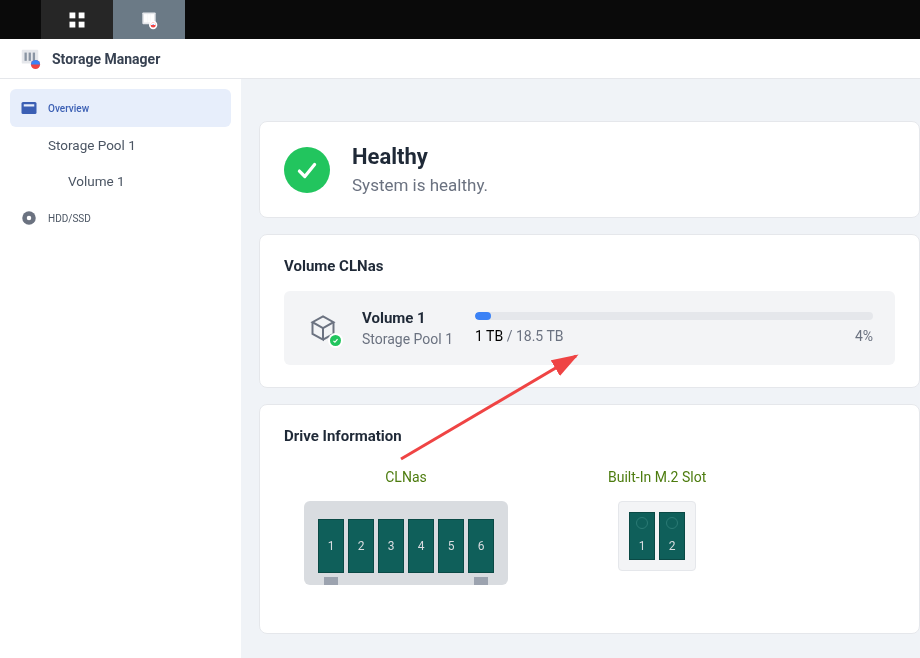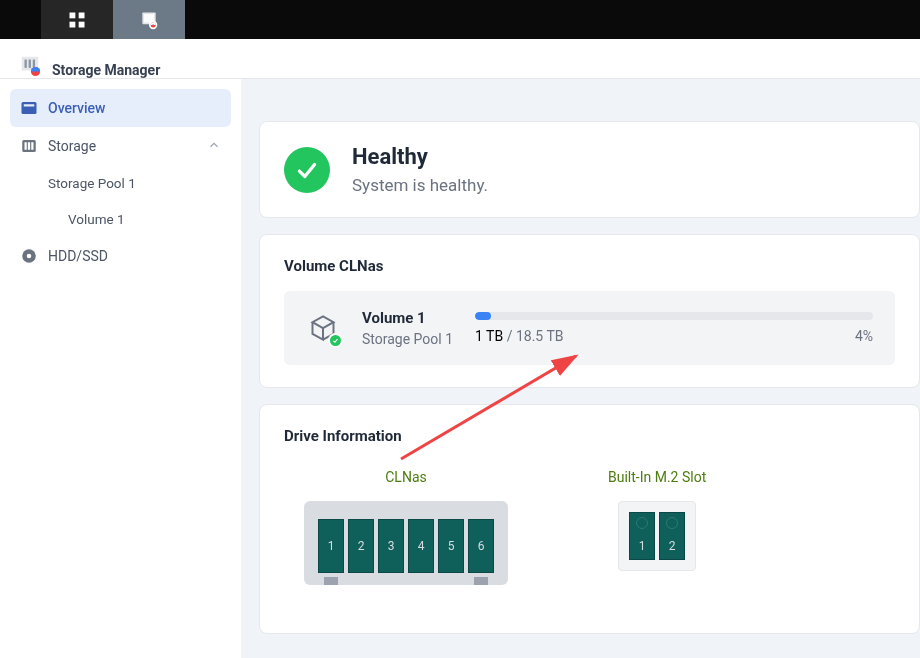--- a/index.html
+++ b/index.html
@@ -23,21 +23,21 @@
       justify-content: center;
       color: #fff;
     }
     .taskbar-btn.dark { background: #262626; }
     .taskbar-btn.light { background: #6b7a86; }
     .taskbar-btn svg { width: 20px; height: 20px; }
 
     .titlebar {
       height: 40px;
       display: flex;
-      align-items: flex-end;
+      align-items: center;
       gap: 10px;
       padding: 0 18px;
       border-bottom: 1px solid #e5e7eb;
     }
     .titlebar .icon { width: 24px; height: 24px; display:flex; align-items:center; justify-content:center; }
     .titlebar .title { font-weight: 700; color: #374151; font-size: 14px; }
 
     .app-body {
       display: flex;
       height: 579px;
@@ -49,21 +49,21 @@
       padding: 10px 10px;
       flex-shrink: 0;
     }
     .sidebar-item {
       display: flex;
       align-items: center;
       gap: 10px;
       padding: 10px 10px;
       border-radius: 6px;
       color: #4b5563;
-      font-size: 14px;
+      font-size: 10px;
       cursor: pointer;
     }
     .sidebar-item.active {
       background: #e7eefb;
       color: #3b5fb4;
       font-weight: 500;
     }
     .sidebar-item.sub { padding-left: 38px; font-size: 13.5px; }
     .sidebar-item.sub2 { padding-left: 58px; font-size: 13.5px; }
     .sidebar-item .nav-icon { width: 18px; height: 18px; display:flex; align-items:center; justify-content:center; flex-shrink:0; color:#6b7280; }
@@ -214,36 +214,20 @@
   <div class="sidebar">
     <div class="sidebar-item active">
       <span class="nav-icon">
         <svg viewBox="0 0 24 24" width="18" height="18" fill="currentColor">
             <rect x="2" y="4" width="20" height="16" rx="2"></rect>
             <rect x="5" y="7" width="14" height="3" fill="#e7eefb"></rect>
           </svg>
       </span>
       <span>Overview</span>
     </div>
-    <div class="sidebar-item">
-      <span class="nav-icon">
-        <svg viewBox="0 0 24 24" width="18" height="18" fill="currentColor">
-            <rect x="3" y="4" width="18" height="16" rx="2"></rect>
-            <rect x="6" y="7" width="3" height="10" fill="#fff"></rect>
-            <rect x="10.5" y="7" width="3" height="10" fill="#fff"></rect>
-            <rect x="15" y="7" width="3" height="10" fill="#fff"></rect>
-          </svg>
-      </span>
-      <span>Storage</span>
-      <span class="chevron">
-        <svg viewBox="0 0 24 24" width="14" height="14" fill="none" stroke="currentColor" stroke-width="2">
-            <polyline points="6 15 12 9 18 15"></polyline>
-          </svg>
-      </span>
-    </div>
     <div class="sidebar-item sub">
       <span>Storage Pool 1</span>
     </div>
     <div class="sidebar-item sub2">
       <span>Volume 1</span>
     </div>
     <div class="sidebar-item">
       <span class="nav-icon">
         <svg viewBox="0 0 24 24" width="18" height="18" fill="currentColor">
             <circle cx="12" cy="12" r="9"></circle>

